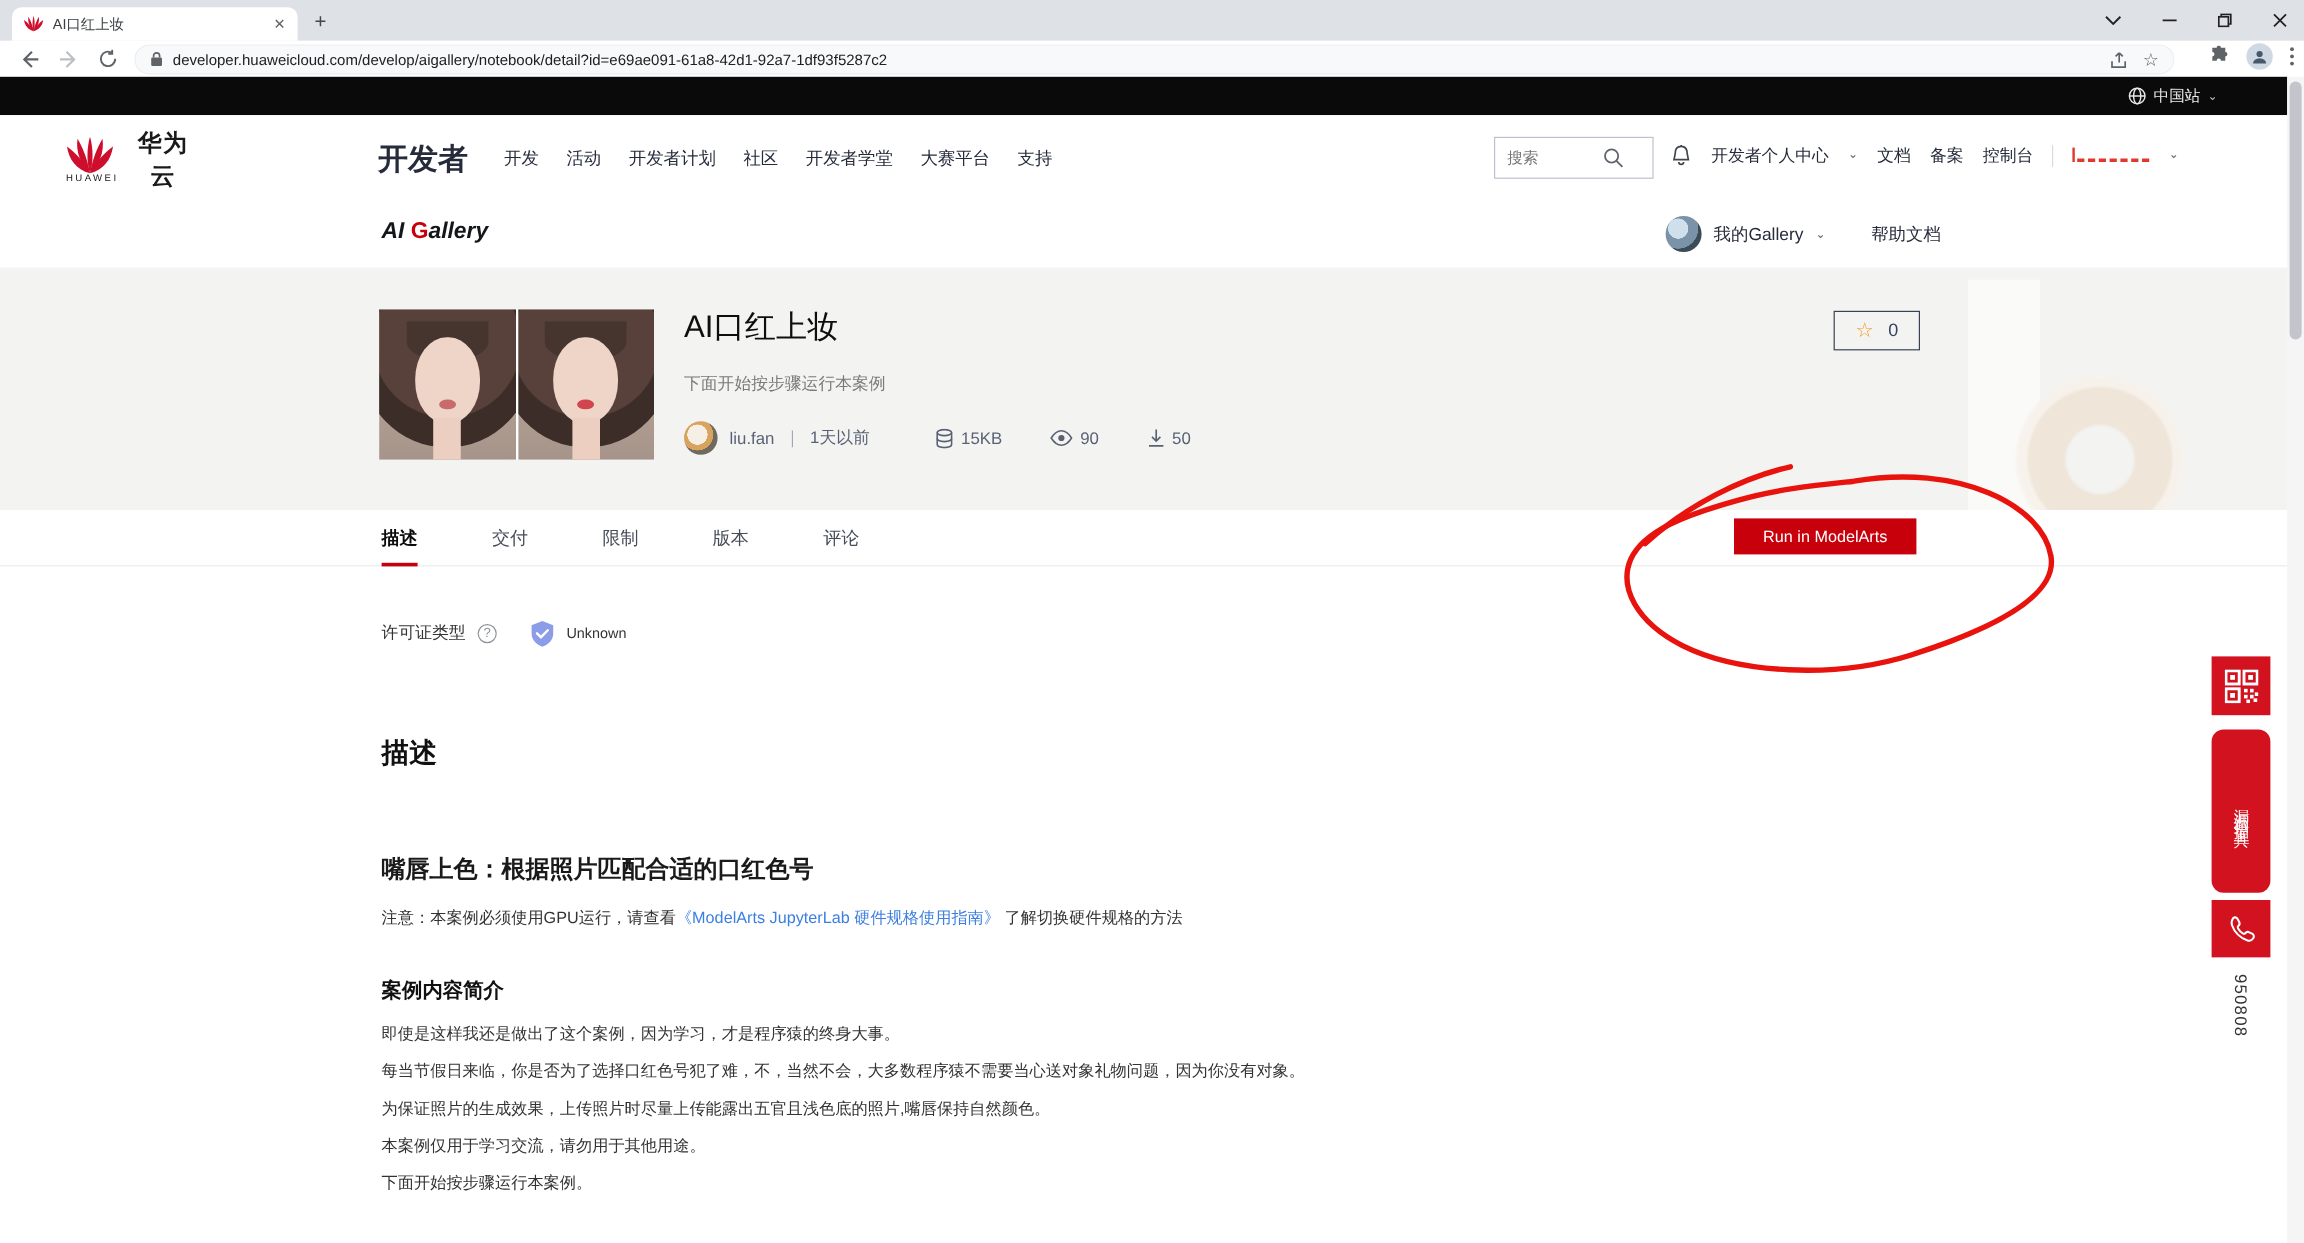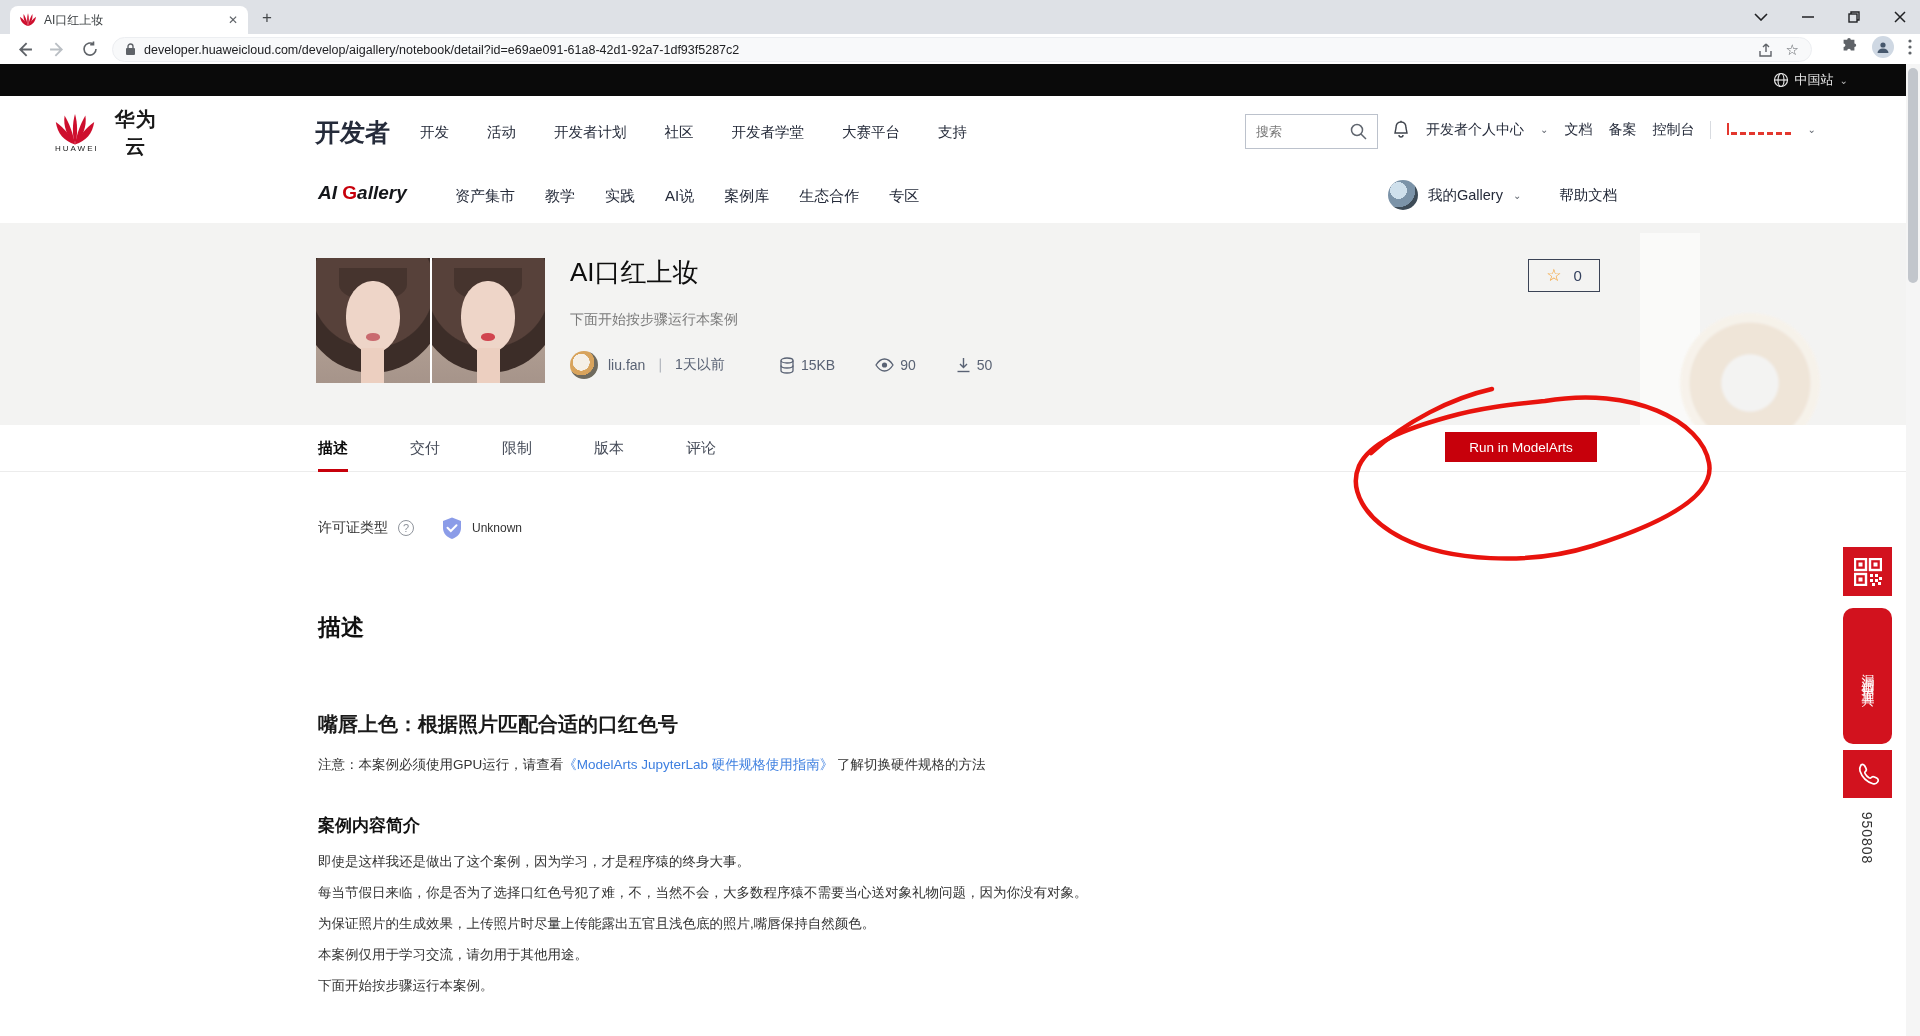--- a/index.html
+++ b/index.html
@@ -25,24 +25,24 @@
 
   
   .blackbar { position:absolute; left:0; top:64px; width:1906px; height:32px; background:#0a0a0a;
     display:flex; align-items:center; justify-content:flex-end; padding-right:58px; color:#e8e8e8; font-size:13px; gap:6px; }
   .mainheader { position:absolute; left:0; top:96px; width:1920px; height:72px; background:#fff; }
   .hw-logo { position:absolute; left:55px; top:10px; width:110px; text-align:center; }
   .hw-logo .cn { font-size:20px; font-weight:bold; color:#1a1a1a; letter-spacing:1px; }
   .hw-logo-wrap { display:flex; align-items:center; gap:8px; }
   .hw-sub { font-size:8px; letter-spacing:2px; color:#1a1a1a; margin-top:-2px; }
   .portal { position:absolute; left:315px; top:20px; font-size:25px; font-weight:bold; color:#252b3a; }
-  .hnav { position:absolute; left:420px; top:27px; display:flex; gap:38px; font-size:14.5px; color:#252b3a; }
+  .hnav { position:absolute; left:420px; top:27px; display:flex; gap:23px; font-size:14.5px; color:#252b3a; }
   .hnav span { cursor:pointer; }
   .searchbox { position:absolute; left:1245px; top:18px; width:133px; height:35px; border:1px solid #bcc2cc;
-    display:flex; align-items:center; justify-content:space-between; padding:0 10px; }
+    display:flex; align-items:center; padding:0 10px; }
   .searchbox input { border:none; outline:none; width:80px; font-size:13px; color:#9aa0aa; background:transparent; }
   .hright { position:absolute; left:1392px; top:24px; display:flex; align-items:center; gap:16px; font-size:14px; color:#252b3a; }
   .vdiv { width:1px; height:18px; background:#d8dbe0; }
   .redacted { width:60px; height:0; border-top:3px dashed #e3372e; display:inline-block; }
   .redtick { width:2px; height:12px; background:#e3372e; display:inline-block; margin-right:2px; }
   .chev { font-size:10px; color:#60666f; }
 
   .gallerynav { position:absolute; left:0; top:168px; width:1920px; height:55px; background:#fff; }
   .glogo { position:absolute; left:318px; top:14px; font-size:19px; font-weight:bold; font-style:italic; color:#14161a; }
   .glogo i { color:#c7000b; font-style:normal; }
@@ -248,29 +248,20 @@
     <span>备案</span>
     <span>控制台</span>
     <span class="vdiv"></span>
     <span><span class="redtick"></span><span class="redacted"></span></span>
     <span class="chev">⌄</span>
   </div>
 </div>
 
 <div class="gallerynav">
   <div class="glogo"><span>AI </span><i>G</i><span>allery</span></div>
-  <div class="gnav">
-    <span>资产集市</span>
-    <span>教学</span>
-    <span>实践</span>
-    <span>AI说</span>
-    <span>案例库</span>
-    <span>生态合作</span>
-    <span>专区</span>
-  </div>
   <div class="gright">
     <span class="gavatar"></span>
     <span>我的Gallery</span>
     <span class="chev">⌄</span>
     <span class="ghelp">帮助文档</span>
   </div>
 </div>
 
 <div class="hero">
   <div class="hero-decor1"></div>

